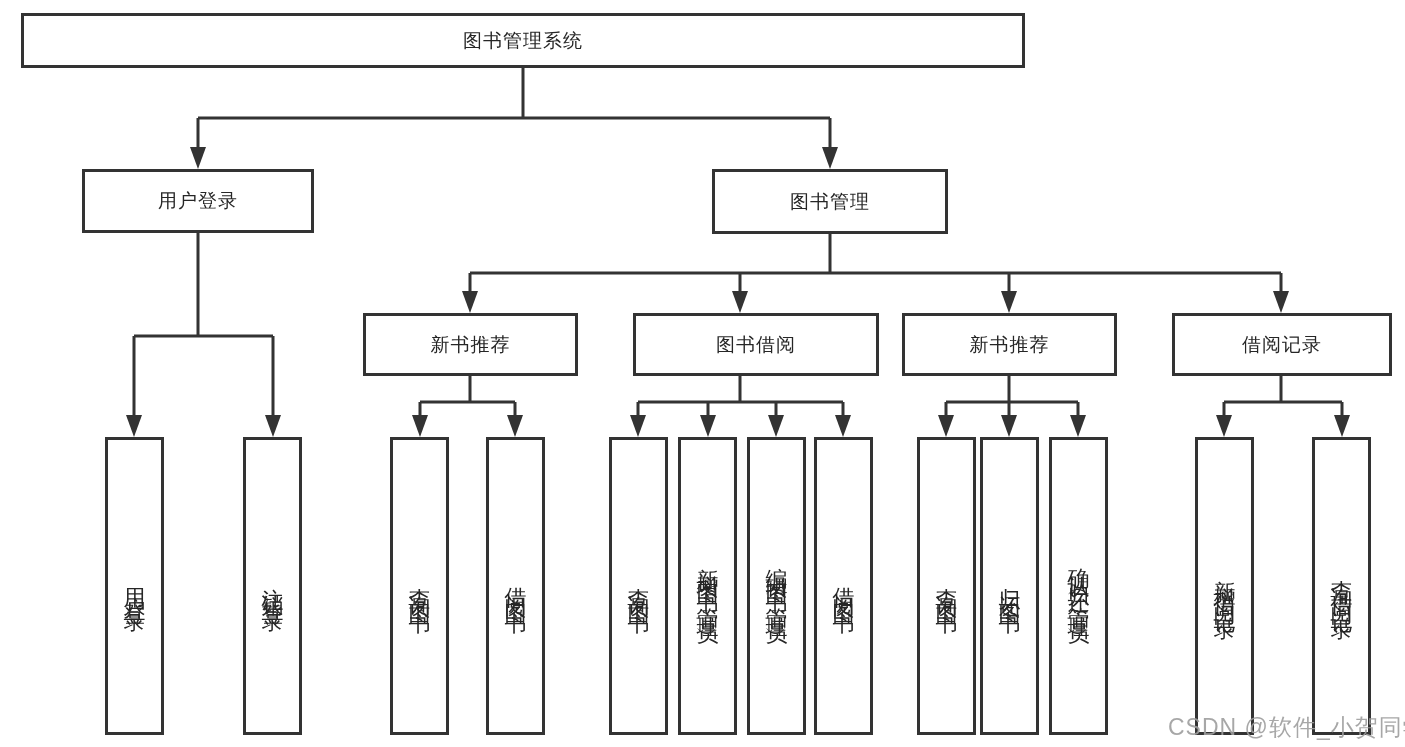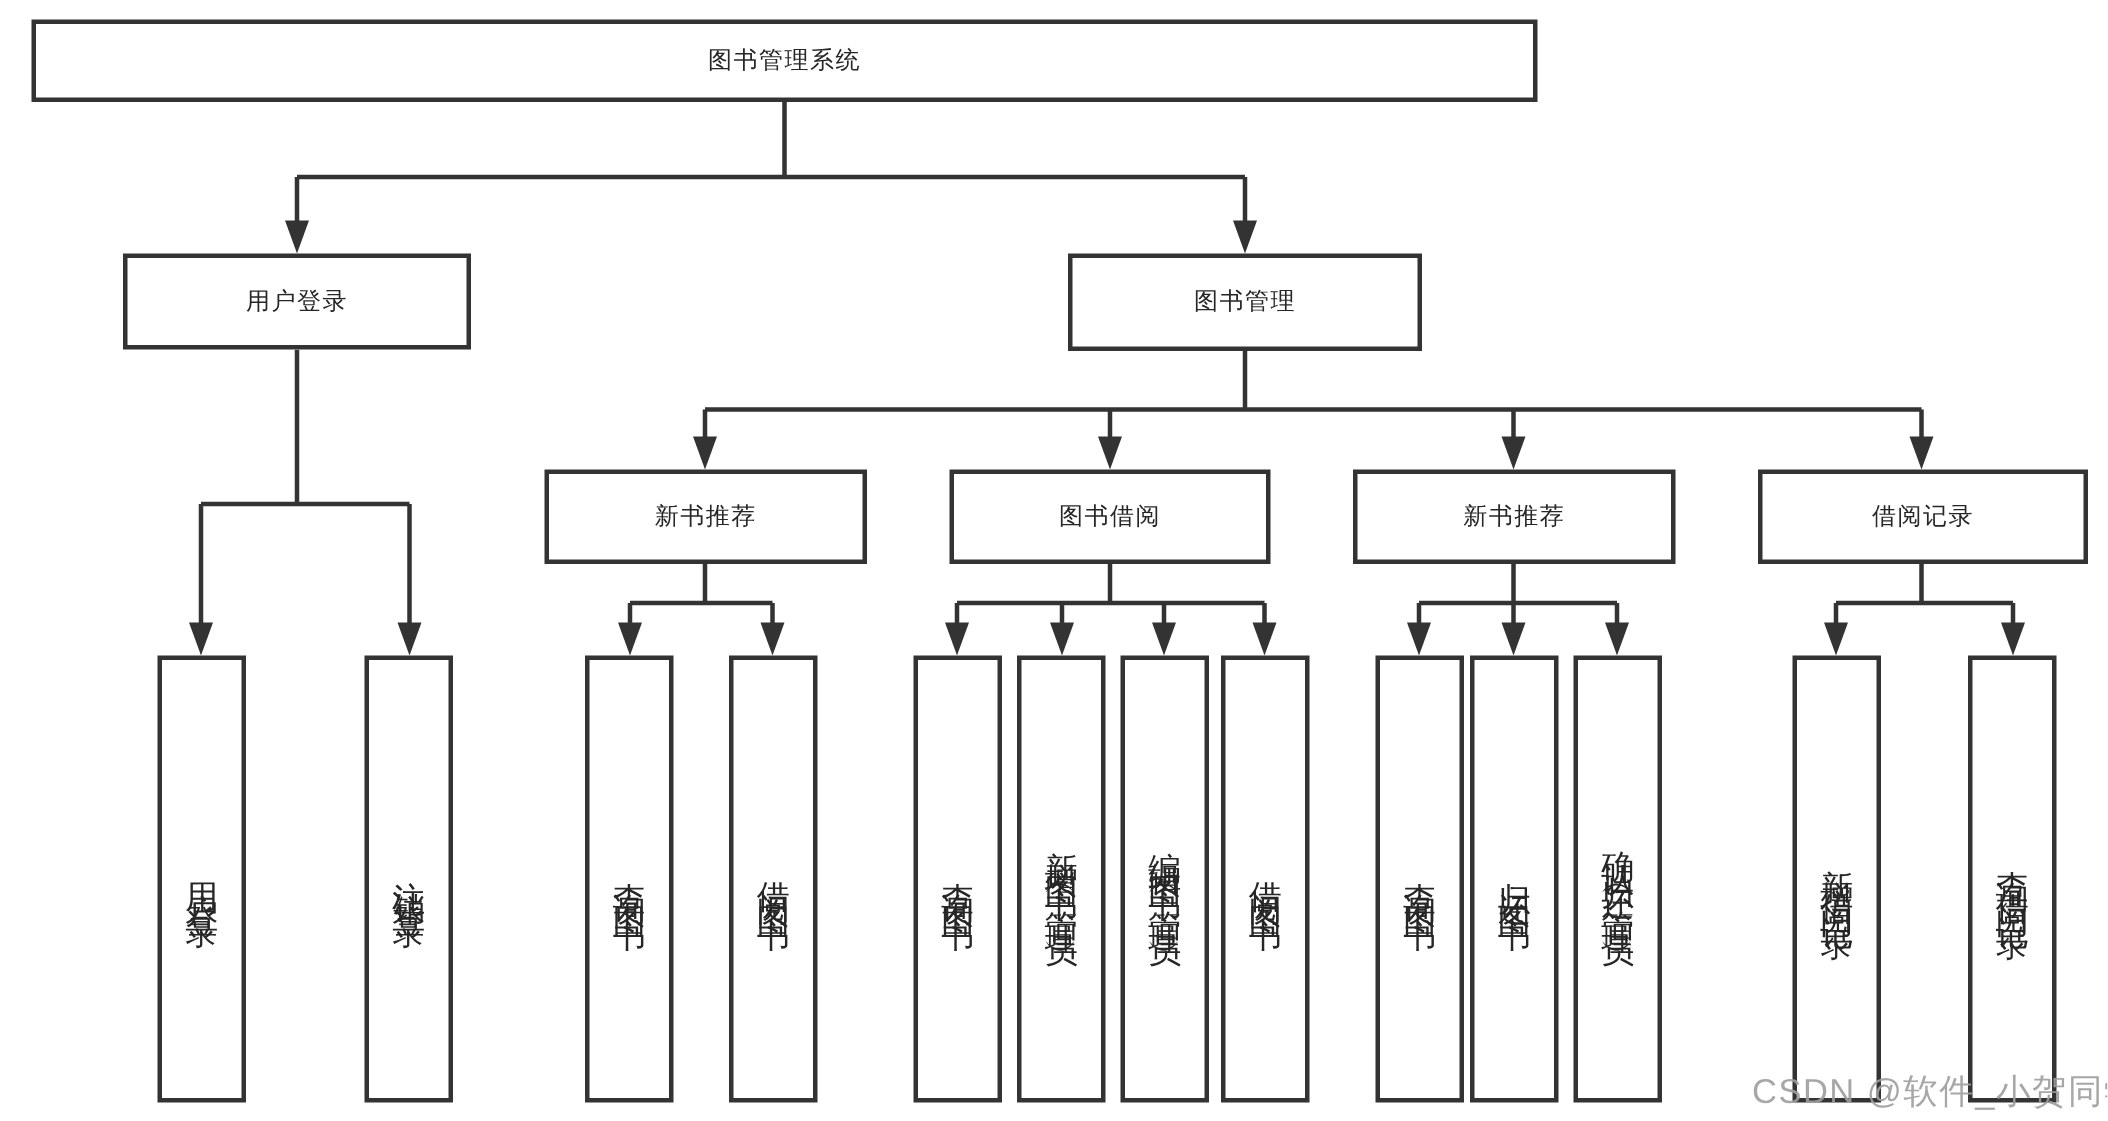--- a/index.html
+++ b/index.html
@@ -17,21 +17,21 @@
     box-sizing:border-box;
     background:#fff;
     border:3px solid #333;
     display:flex;
     align-items:center;
     justify-content:center;
     color:#262626;
     z-index:2;
   }
   .node-h{
-    font-size:16px;
+    font-size:19px;
     letter-spacing:1px;
     white-space:nowrap;
     font-family:Liberation Serif, serif;
   }
   .node-v{
     writing-mode:vertical-rl;
     text-orientation:mixed;
     font-size:22px;
     letter-spacing:8px;
     line-height:1;
@@ -85,21 +85,21 @@
       <polygon points="1334,415 1350,415 1342,437"></polygon>
     </g>
   </svg>
 
   <div class="node node-h" style="left:21px;top:13px;width:1004px;height:55px">图书管理系统</div>
 
   <div class="node node-h" style="left:82px;top:169px;width:232px;height:64px">用户登录</div>
   <div class="node node-h" style="left:712px;top:169px;width:236px;height:65px">图书管理</div>
 
   <div class="node node-h" style="left:363px;top:313px;width:215px;height:63px">新书推荐</div>
-  <div class="node node-h" style="left:633px;top:313px;width:214px;height:63px">图书借阅</div>
+  <div class="node node-h" style="left:633px;top:313px;width:246px;height:63px">图书借阅</div>
   <div class="node node-h" style="left:902px;top:313px;width:215px;height:63px">新书推荐</div>
   <div class="node node-h" style="left:1172px;top:313px;width:220px;height:63px">借阅记录</div>
 
   <div class="node node-v" style="left:105px;top:437px;width:59px;height:298px">用户登录</div>
   <div class="node node-v" style="left:243px;top:437px;width:59px;height:298px">注销登录</div>
 
   <div class="node node-v" style="left:390px;top:437px;width:59px;height:298px">查询图书</div>
   <div class="node node-v" style="left:486px;top:437px;width:59px;height:298px">借阅图书</div>
 
   <div class="node node-v" style="left:609px;top:437px;width:59px;height:298px">查询图书</div>

